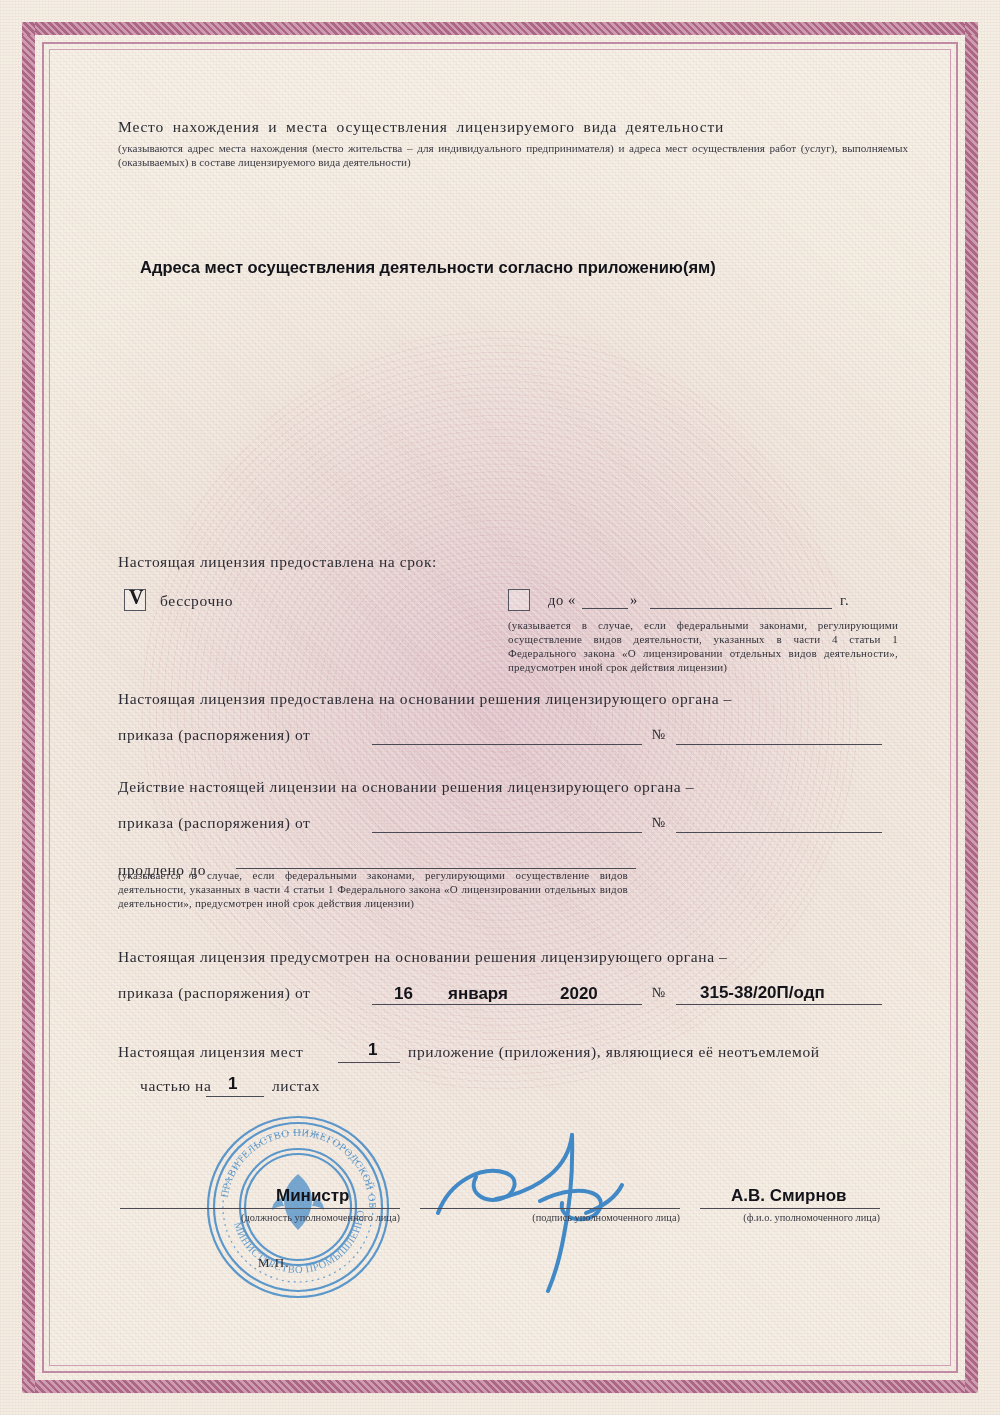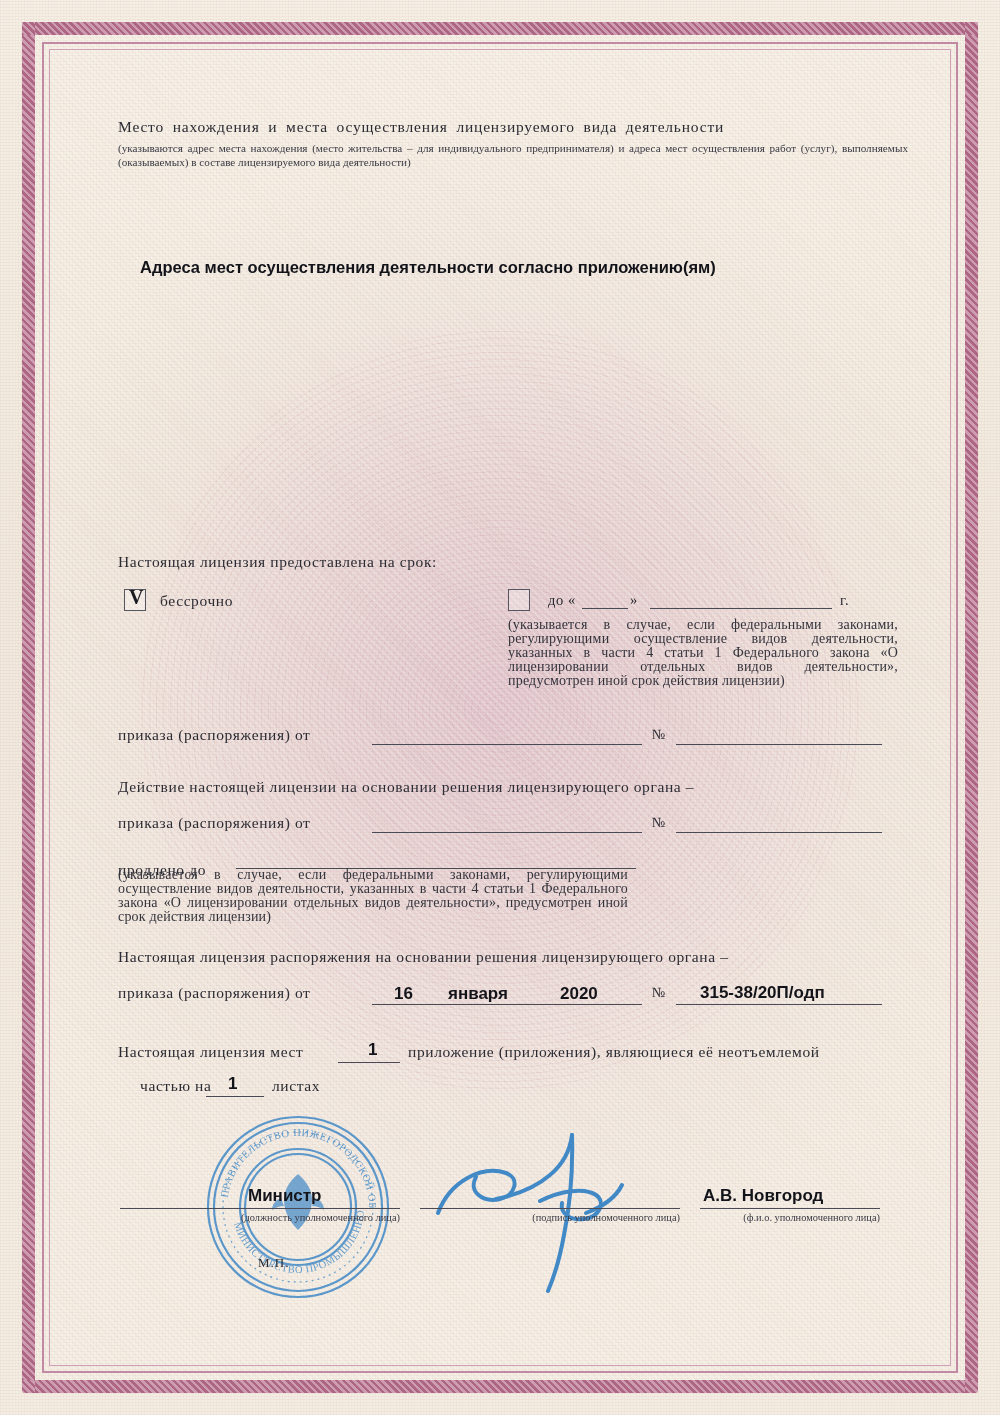--- a/index.html
+++ b/index.html
@@ -132,21 +132,21 @@
   .lbl {
     position: absolute;
     font-family: "Liberation Serif", serif;
     font-size: 15.5px;
     letter-spacing: 0.6px;
     color: #2b2b33;
   }
   .tiny {
     position: absolute;
     font-family: "Liberation Serif", serif;
-    font-size: 14px;
+    font-size: 11px;
     line-height: 14px;
     color: #33333c;
     letter-spacing: 0.2px;
   }
 
   .chk {
     position: absolute;
     width: 22px; height: 22px;
     border: 1.6px solid #55555f;
     background: rgba(255,255,255,0.25);
@@ -183,20 +183,21 @@
     font-size: 10.4px;
     color: #3a3a44;
     text-align: right;
   }
   .sig-name {
     position: absolute;
     font-family: "Liberation Sans", sans-serif;
     font-weight: bold;
     font-size: 17px;
     color: #13131a;
+    margin-left: 28px;
   }
 
   
   .stamp {
     position: absolute;
     left: 203px; top: 1112px;
     width: 190px; height: 190px;
     opacity: 0.85;
   }
   .signature {
@@ -241,36 +242,37 @@
 
     <div class="chk" style="left:508px; top:589px;"></div>
     <div class="lbl" style="left:548px; top:592px; font-size:14.5px;text-align:center;">до «</div>
     <div class="uline" style="left:582px; top:608px; width:46px;"></div>
     <div class="lbl" style="left:630px; top:592px; font-size:14.5px;">»</div>
     <div class="uline" style="left:650px; top:608px; width:182px;"></div>
     <div class="lbl" style="left:840px; top:592px; font-size:14.5px;">г.</div>
 
     <div class="tiny" style="left:508px; top:618px; width:390px; text-align:justify;">(указывается в случае, если федеральными законами, регулирующими осуществление видов деятельности, указанных в части 4 статьи 1 Федерального закона «О лицензировании отдельных видов деятельности», предусмотрен иной срок действия лицензии)</div>
 
+    <div class="lbl" style="left:118px; top:690px;">Настоящая лицензия предоставлена на основании решения лицензирующего органа –</div>
     <div class="lbl" style="left:118px; top:726px;">приказа (распоряжения)  от</div>
     <div class="uline" style="left:372px; top:744px; width:270px;"></div>
     <div class="lbl" style="left:652px; top:727px; font-size:14px;">№</div>
     <div class="uline" style="left:676px; top:744px; width:206px;"></div>
 
     <div class="lbl" style="left:118px; top:778px;">Действие настоящей лицензии на основании решения лицензирующего органа –</div>
     <div class="lbl" style="left:118px; top:814px;">приказа (распоряжения)  от</div>
     <div class="uline" style="left:372px; top:832px; width:270px;"></div>
     <div class="lbl" style="left:652px; top:815px; font-size:14px;">№</div>
     <div class="uline" style="left:676px; top:832px; width:206px;"></div>
 
     <div class="lbl" style="left:118px; top:850px;margin-top:11px;">продлено до</div>
     <div class="uline" style="left:236px; top:868px; width:400px;"></div>
     <div class="tiny" style="left:118px; top:868px; width:510px; text-align:justify;">(указывается в случае, если  федеральными законами, регулирующими осуществление видов деятельности, указанных в части 4 статьи 1 Федерального закона  «О лицензировании отдельных  видов  деятельности»,  предусмотрен  иной  срок  действия  лицензии)</div>
 
-    <div class="lbl" style="left:118px; top:948px;">Настоящая лицензия распоряжения на основании решения лицензирующего органа –</div>
+    <div class="lbl" style="left:118px; top:948px;">Настоящая лицензия предусмотрен на основании решения лицензирующего органа –</div>
     <div class="lbl" style="left:118px; top:984px;">приказа (распоряжения)  от</div>
     <div class="uline" style="left:372px; top:1004px; width:270px;"></div>
     <div class="val-bold" style="left:394px; top:984px;">16</div>
     <div class="val-bold" style="left:448px; top:984px;">января</div>
     <div class="val-bold" style="left:560px; top:984px;">2020</div>
     <div class="lbl" style="left:652px; top:985px; font-size:14px;">№</div>
     <div class="uline" style="left:676px; top:1004px; width:206px;"></div>
     <div class="val-bold" style="left:700px; top:983px;">315-38/20П/одп</div>
 
     <div class="lbl" style="left:118px; top:1043px;">Настоящая лицензия мест</div>
@@ -321,19 +323,19 @@
     </svg>
 
     <div class="sig-line" style="left:120px; top:1208px; width:280px;"></div>
     <div class="sig-name" style="left:248px; top:1186px;">Министр</div>
     <div class="cap" style="left:120px; top:1212px; width:280px;">(должность уполномоченного лица)</div>
 
     <div class="sig-line" style="left:420px; top:1208px; width:260px;"></div>
     <div class="cap" style="left:420px; top:1212px; width:260px;">(подпись уполномоченного лица)</div>
 
     <div class="sig-line" style="left:700px; top:1208px; width:180px;"></div>
-    <div class="sig-name" style="left:703px; top:1186px;">А.В. Новгород</div>
+    <div class="sig-name" style="left:703px; top:1186px;">А.В. Смирнов</div>
     <div class="cap" style="left:700px; top:1212px; width:180px;">(ф.и.о. уполномоченного лица)</div>
 
     <div class="mp">М.П.</div>
 
   </div>
 </div>
 
 </body></html>

